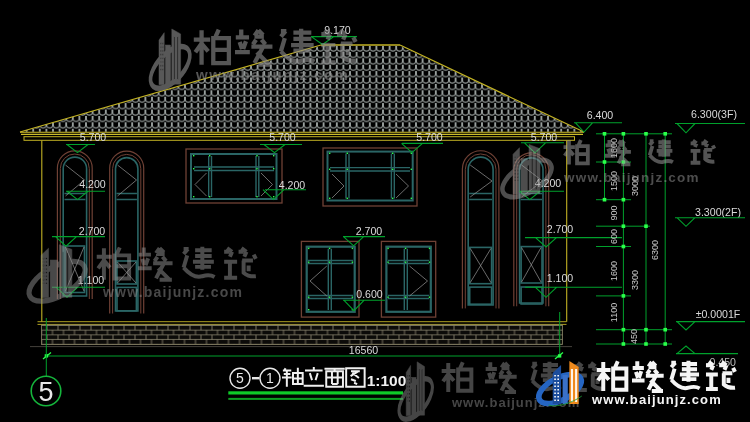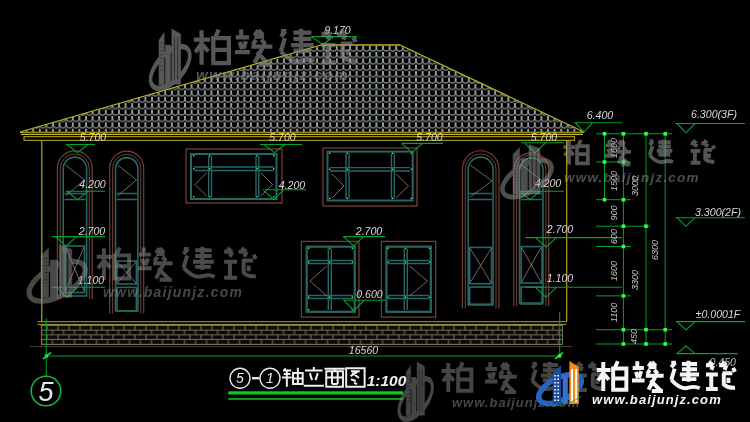--- a/index.html
+++ b/index.html
@@ -1,16 +1,16 @@
 <!DOCTYPE html>
 <html><head>
 <meta charset="utf-8">
 <style>
 html,body{margin:0;padding:0;background:#000;}
-#page{width:750px;height:422px;background:#000;overflow:hidden;position:relative;font-style:italic;}
+#page{width:750px;height:422px;background:#000;overflow:hidden;position:relative;}
 text{font-family:"Liberation Sans",sans-serif;}
 .dim{fill:#d9d9d9;font-size:10.6px;}
 .dims{fill:#c9c9c9;font-size:9px;}
 .wmt{font-weight:bold;}
 </style>
 </head>
 <body>
 <div id="page">
 <svg width="750" height="422" viewBox="0 0 750 422" xmlns="http://www.w3.org/2000/svg">
 <defs>

